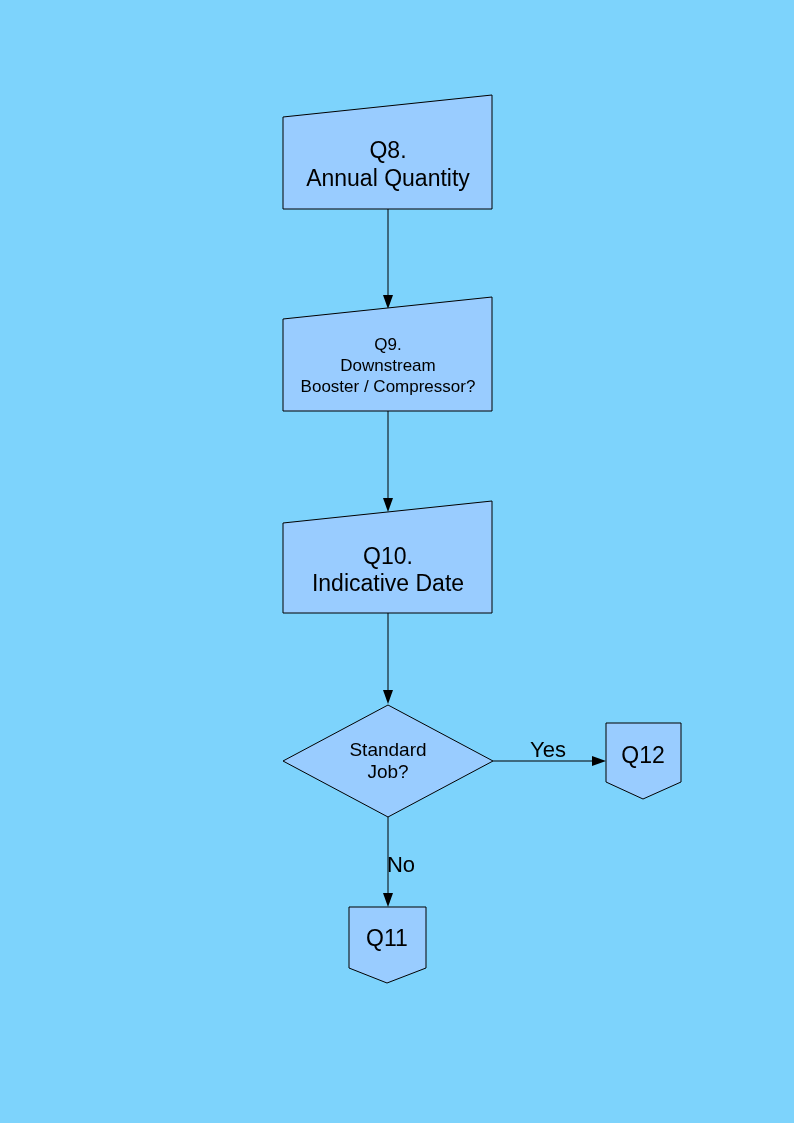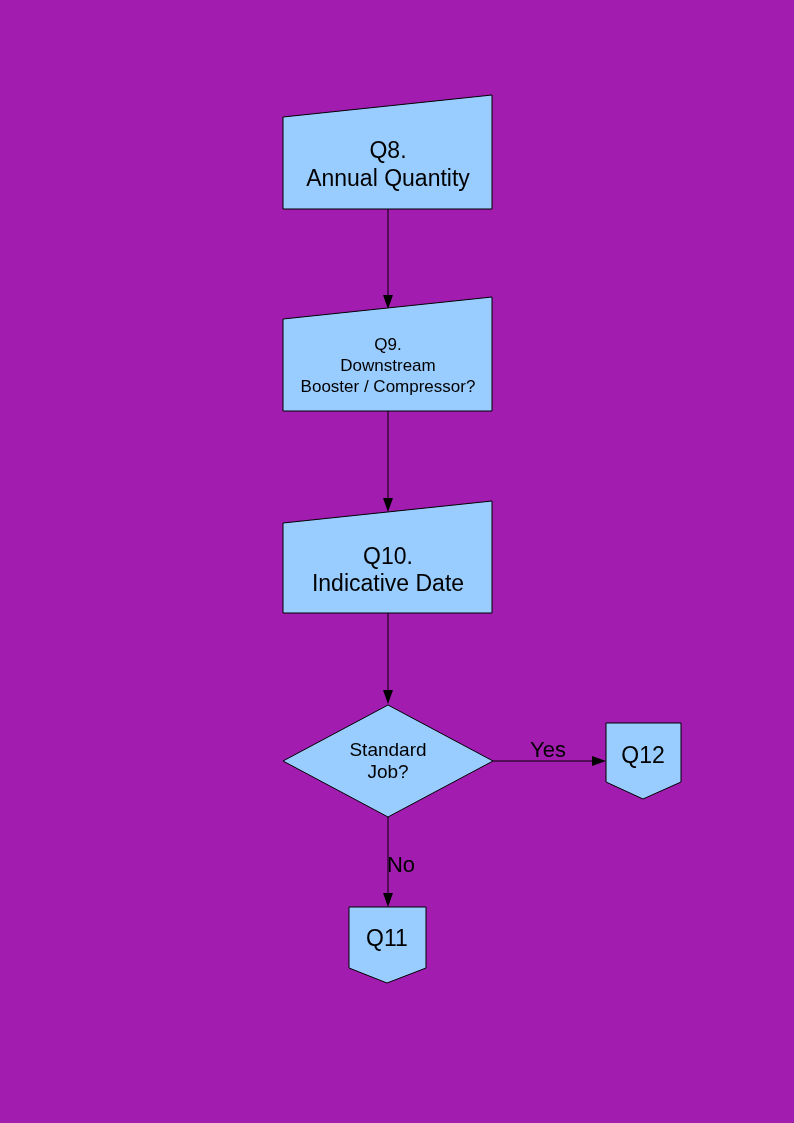--- a/index.html
+++ b/index.html
@@ -4,21 +4,21 @@
 <style>
   html, body {
     margin: 0;
     padding: 0;
     background: #ffffff;
   }
   .page {
     position: relative;
     width: 794px;
     height: 1123px;
-    background: #a21caf;
+    background: #7dd3fc;
     overflow: hidden;
   }
   svg {
     display: block;
   }
   .node-shape {
     stroke: #000000;
     stroke-width: 1;
   }
   .connector-line {

